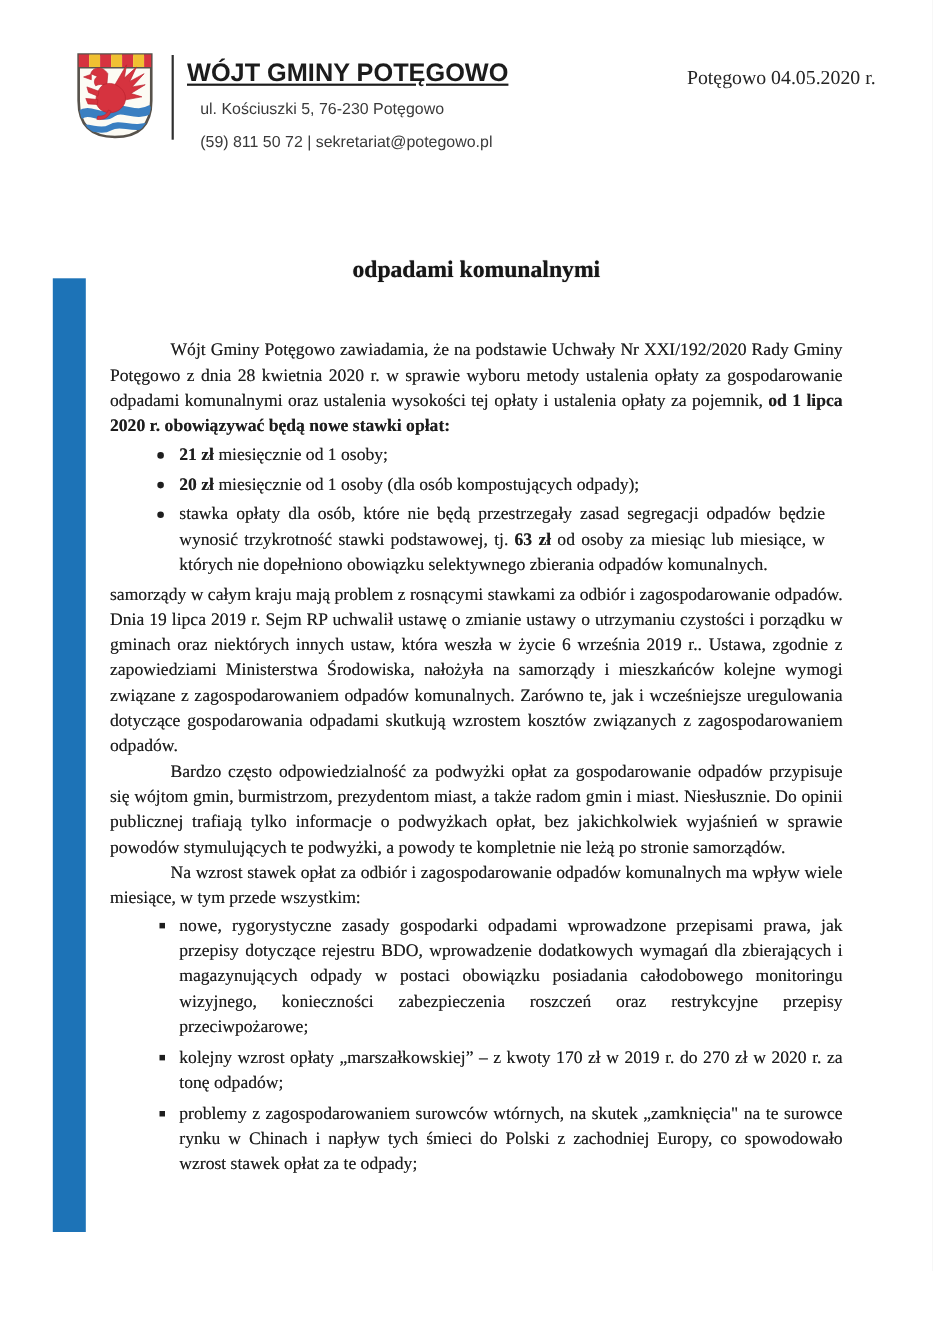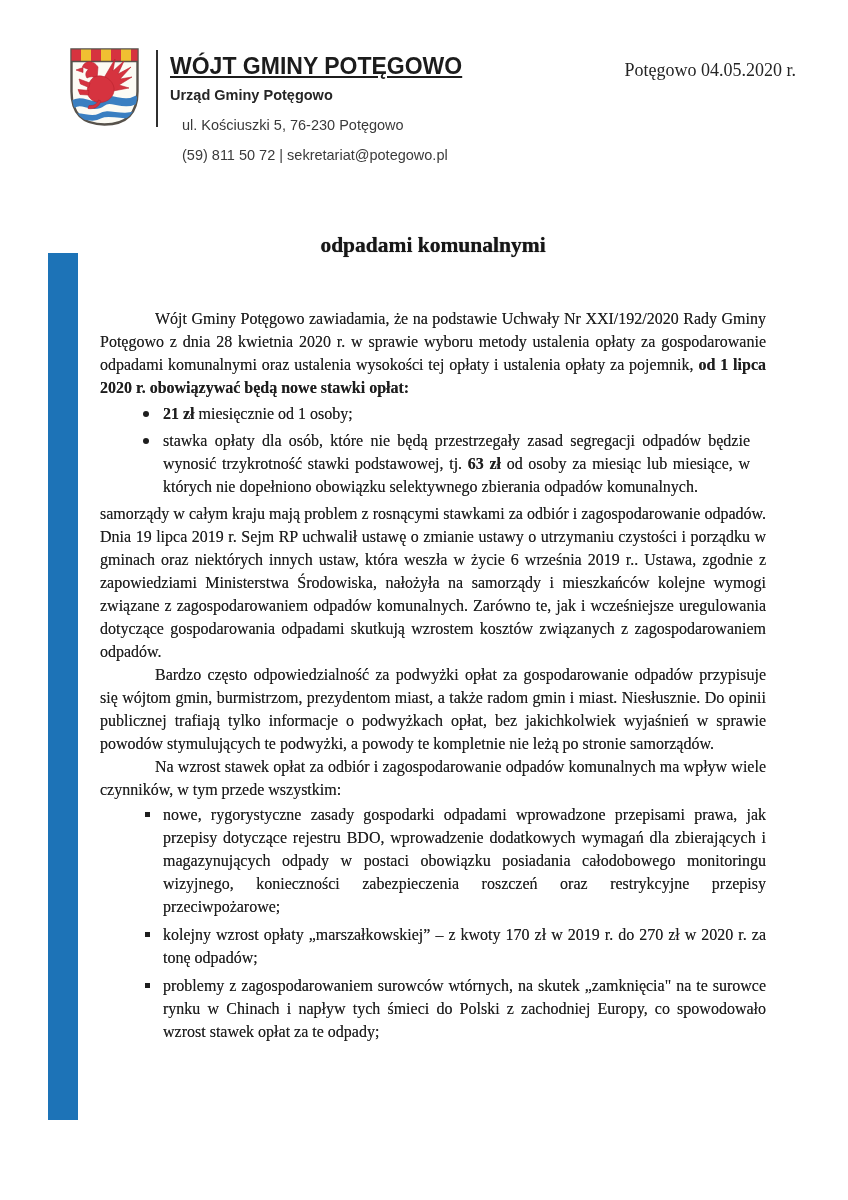--- a/index.html
+++ b/index.html
@@ -98,44 +98,44 @@
         <path d="M21,44.5 L10,43.5 L12,48.5 L20.5,49 Z"></path>
         <path d="M33,55 C31,61 26,63.5 20,62.5 L21,59.5 C26,60 29,58 30.5,54 Z"></path>
       </g>
     </g>
   </svg>
 
   <div class="header-divider"></div>
 
   <div class="org-block">
     <h1 class="org-title">WÓJT GMINY POTĘGOWO</h1>
-    <p class="office-name">Urząd Gminy Potęgowo</p>
     <p class="office-line">ul. Kościuszki 5, 76-230 Potęgowo</p>
     <p class="office-line">(59) 811 50 72 | sekretariat@potegowo.pl</p>
   </div>
 
   <div class="date-line">Potęgowo 04.05.2020 r.</div>
 
   <div class="content">
 
     <h2 class="doc-title">
       <br>
       <span>odpadami komunalnymi</span>
     </h2>
 
     <p class="para indent"><span>Wójt Gminy Potęgowo zawiadamia, że na podstawie Uchwały Nr XXI/192/2020 Rady Gminy Potęgowo z dnia 28 kwietnia 2020 r. w sprawie wyboru metody ustalenia opłaty za gospodarowanie odpadami komunalnymi oraz ustalenia wysokości tej opłaty i ustalenia opłaty za pojemnik, </span><span style="font-weight: bold;">od 1 lipca 2020 r. obowiązywać będą nowe stawki opłat:</span></p>
 
     <ul class="rates">
       <li><span style="font-weight: bold;">21 zł</span><span> miesięcznie od 1 osoby;</span></li>
+      <li><span style="font-weight: bold;">20 zł</span><span> miesięcznie od 1 osoby (dla osób kompostujących odpady);</span></li>
       <li><span>stawka opłaty dla osób, które nie będą przestrzegały zasad segregacji odpadów będzie wynosić trzykrotność stawki podstawowej, tj. </span><span style="font-weight: bold;">63 zł</span><span> od osoby za miesiąc lub miesiące, w których nie dopełniono obowiązku selektywnego zbierania odpadów komunalnych.</span></li>
     </ul>
 
     <p class="para">samorządy w całym kraju mają problem z rosnącymi stawkami za odbiór i zagospodarowanie odpadów. Dnia 19 lipca 2019 r. Sejm RP uchwalił ustawę o zmianie ustawy o utrzymaniu czystości i porządku w gminach oraz niektórych innych ustaw, która weszła w życie 6 września 2019 r.. Ustawa, zgodnie z zapowiedziami Ministerstwa Środowiska, nałożyła na samorządy i mieszkańców kolejne wymogi związane z zagospodarowaniem odpadów komunalnych. Zarówno te, jak i wcześniejsze uregulowania dotyczące gospodarowania odpadami skutkują wzrostem kosztów związanych z zagospodarowaniem odpadów.</p>
     <p class="para indent">Bardzo często odpowiedzialność za podwyżki opłat za gospodarowanie odpadów przypisuje się wójtom gmin, burmistrzom, prezydentom miast, a także radom gmin i miast. Niesłusznie. Do opinii publicznej trafiają tylko informacje o podwyżkach opłat, bez jakichkolwiek wyjaśnień w sprawie powodów stymulujących te podwyżki, a powody te kompletnie nie leżą po stronie samorządów.</p>
-    <p class="para indent">Na wzrost stawek opłat za odbiór i zagospodarowanie odpadów komunalnych ma wpływ wiele czynników, w tym przede wszystkim:</p>
+    <p class="para indent">Na wzrost stawek opłat za odbiór i zagospodarowanie odpadów komunalnych ma wpływ wiele miesiące, w tym przede wszystkim:</p>
 
     <ul class="factors">
       <li>nowe, rygorystyczne zasady gospodarki odpadami wprowadzone przepisami prawa, jak przepisy dotyczące rejestru BDO, wprowadzenie dodatkowych wymagań dla zbierających i magazynujących odpady w postaci obowiązku posiadania całodobowego monitoringu wizyjnego, konieczności zabezpieczenia roszczeń oraz restrykcyjne przepisy przeciwpożarowe;</li>
       <li>kolejny wzrost opłaty „marszałkowskiej” – z kwoty 170 zł w 2019 r. do 270 zł w 2020 r. za tonę odpadów;</li>
       <li>problemy z zagospodarowaniem surowców wtórnych, na skutek „zamknięcia" na te surowce rynku w Chinach i napływ tych śmieci do Polski z zachodniej Europy, co spowodowało wzrost stawek opłat za te odpady;</li>
     </ul>
 
   </div>
 </div>
 

